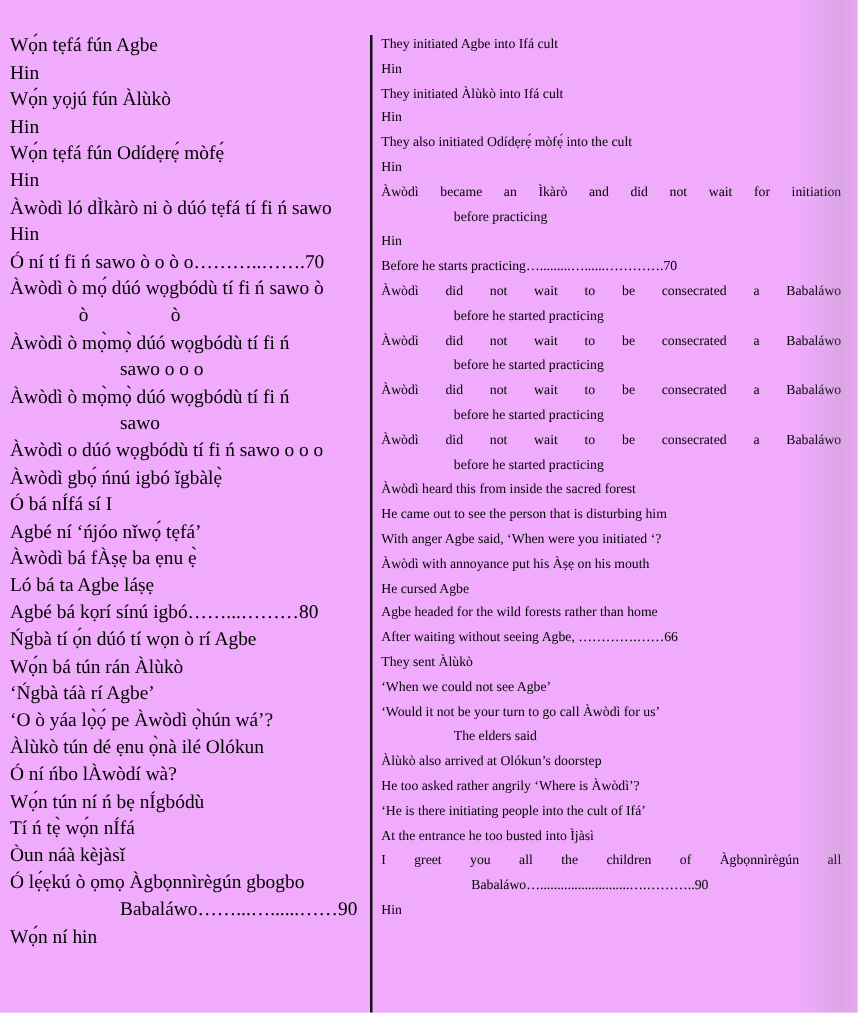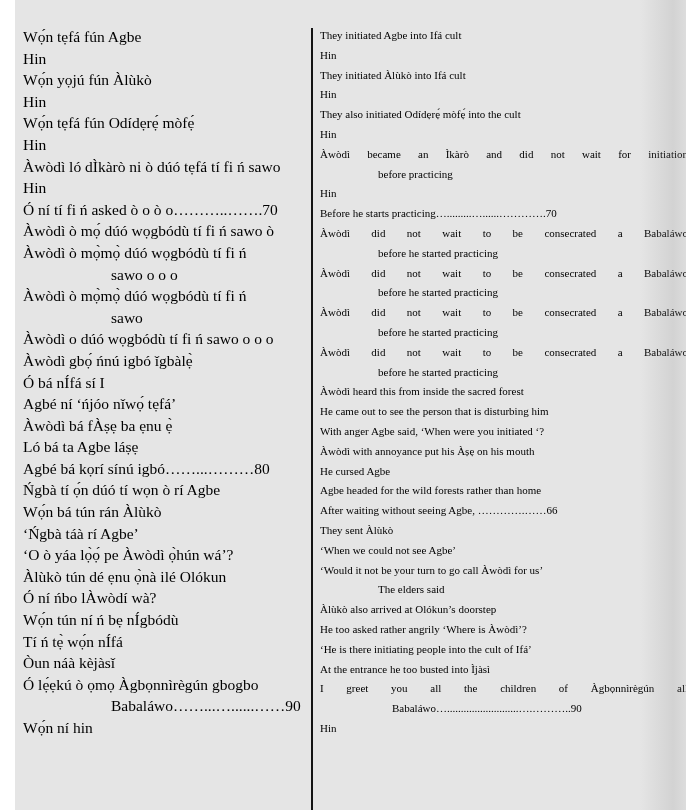--- a/index.html
+++ b/index.html
@@ -11,22 +11,21 @@
     width: 686px;
     height: 810px;
     position: relative;
     overflow: hidden;
     font-family: "Liberation Serif", serif;
     color: #000000;
   }
   .page {
     position: absolute;
     inset: 0;
-    background: #e5e5e5;
-    margin-left: 15px;
+    background: #f0abfc;
   }
   .col {
     position: absolute;
     top: 26px;
   }
   .col-left {
     left: 8px;
     width: 287px;
     font-size: 15.5px;
     line-height: 21.6px;
@@ -73,22 +72,23 @@
 <div class="page">
   <div class="col col-left" id="left-col">
       <div class="line">Wọ́n tẹfá fún Agbe</div>
       <div class="line">Hin</div>
       <div class="line">Wọ́n yọjú fún Àlùkò</div>
       <div class="line">Hin</div>
       <div class="line">Wọ́n tẹfá fún Odídẹrẹ́ mòfẹ́</div>
       <div class="line">Hin</div>
       <div class="line">Àwòdì ló dÌkàrò ni ò dúó tẹfá tí fi ń sawo</div>
       <div class="line">Hin</div>
-      <div class="line">Ó ní tí fi ń asked ò o ò o………..…….70</div>
+      <div class="line">Ó ní tí fi ń sawo ò o ò o………..…….70</div>
       <div class="line">Àwòdì ò mọ́ dúó wọgbódù tí fi ń sawo ò</div>
+      <div class="line" style="padding-left: 55px;">ò                 ò</div>
       <div class="line">Àwòdì ò mọ̀mọ̀ dúó wọgbódù tí fi ń</div>
       <div class="line" style="padding-left: 88px;">sawo o o o</div>
       <div class="line">Àwòdì ò mọ̀mọ̀ dúó wọgbódù tí fi ń</div>
       <div class="line" style="padding-left: 88px;">sawo</div>
       <div class="line">Àwòdì o dúó wọgbódù tí fi ń sawo o o o</div>
       <div class="line">Àwòdì gbọ́ ńnú igbó ǐgbàlẹ̀</div>
       <div class="line">Ó bá nÍfá sí I</div>
       <div class="line">Agbé ní ‘ńjóo nǐwọ́ tẹfá’</div>
       <div class="line">Àwòdì bá fÀṣẹ ba ẹnu ẹ̀</div>
       <div class="line">Ló bá ta Agbe láṣẹ</div>

